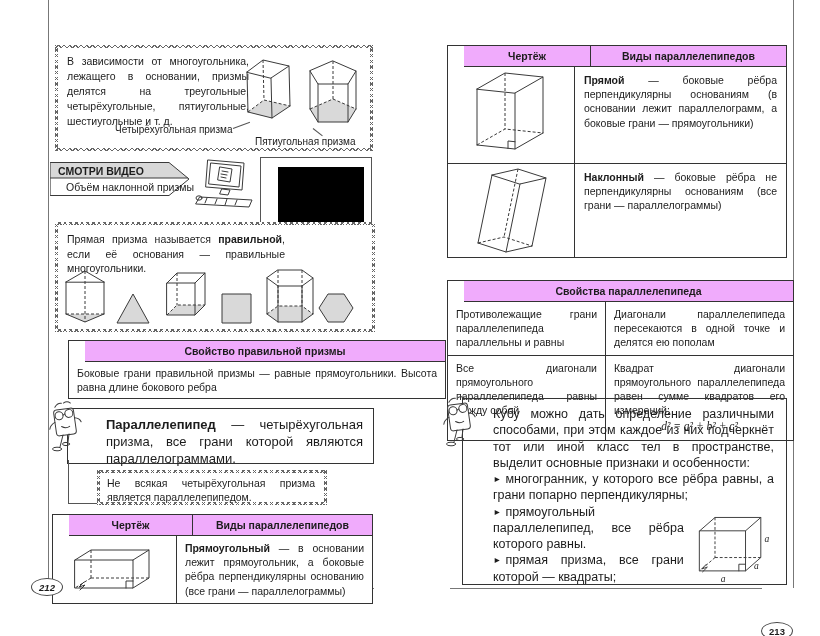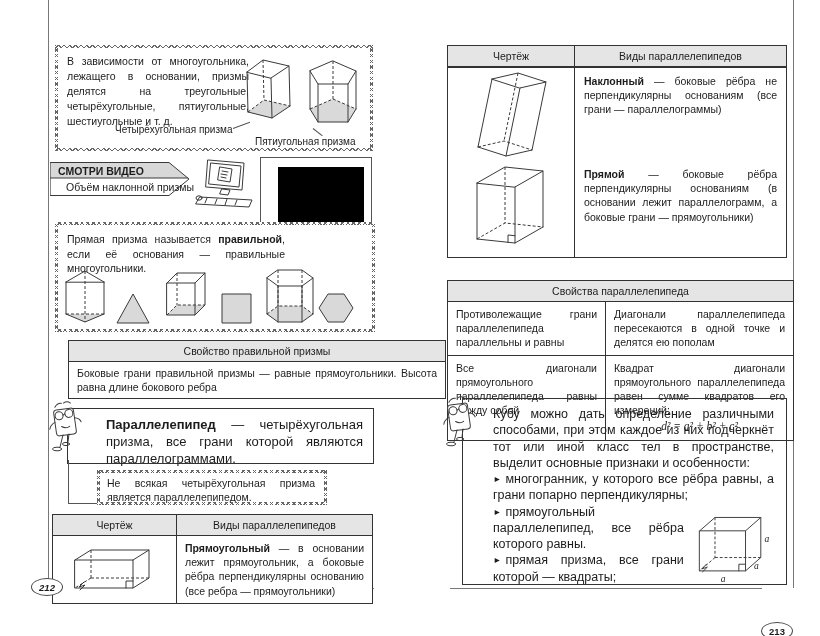--- a/index.html
+++ b/index.html
@@ -11,21 +11,21 @@
   .wavy{position:absolute;background:#fff;}
   .we{position:absolute;background-image:
       repeating-linear-gradient(45deg,#666 0 1px,transparent 1px 4px),
       repeating-linear-gradient(-45deg,#666 0 1px,transparent 1px 4px);}
   .we-t{left:0;right:0;top:0;height:3px;}
   .we-b{left:0;right:0;bottom:0;height:3px;}
   .we-l{top:0;bottom:0;left:0;width:3px;}
   .we-r{top:0;bottom:0;right:0;width:3px;}
   
   .tbl{position:absolute;border:1px solid #333;background:#fff;box-sizing:border-box;}
-  .tbl-head{display:flex;background:#e5e5e5;border-bottom:1px solid #333;font-weight:normal;}
+  .tbl-head{display:flex;background:#f0abfc;border-bottom:1px solid #333;font-weight:bold;margin-left:16px;}
   .hc{padding:4px 4px;text-align:center;box-sizing:border-box;}
   .trow{display:flex;}
   .tcell{box-sizing:border-box;line-height:1.35;}
   .vl{border-left:1px solid #333;}
   .hl{border-top:1px solid #333;}
   
   .fig{position:absolute;}
   .s{fill:none;stroke:#3a3a3a;stroke-width:1;stroke-linejoin:round;stroke-linecap:round;}
   .d{fill:none;stroke:#3a3a3a;stroke-width:1;stroke-dasharray:3 2;}
   .g{fill:#d9d9d9;stroke:none;}
@@ -220,63 +220,63 @@
           <polyline class="s" points="4,16 20,6 78,6 62,16"></polyline>
           <polyline class="s" points="78,6 78,34 62,44"></polyline>
           <line class="d" x1="20" y1="6" x2="20" y2="34"></line>
           <line class="d" x1="20" y1="34" x2="78" y2="34"></line>
           <line class="d" x1="20" y1="34" x2="4" y2="44"></line>
           <path class="s" d="M55,44 L55,37 L62,37"></path>
           <polyline class="s" points="13,38 8,43 14,41 9,46"></polyline>
         </svg>
       </div>
       <div class="tcell vl jus" style="flex:1;padding:5px 8px;font-size:10.5px;">
-        <b>Прямоугольный</b><span> — в основании лежит прямоугольник, а боковые рёбра перпендикулярны основанию (все ребра — прямоугольники)</span>
+        <b>Прямоугольный</b><span> — в основании лежит прямоугольник, а боковые рёбра перпендикулярны основанию (все грани — параллелограммы)</span>
       </div>
     </div>
   </div>
 
   <div class="badge" style="left:31px;top:578px;font-style:italic;">212</div>
 
   <div class="tbl" style="left:447px;top:45px;width:340px;">
     <div class="tbl-head" style="font-size:10.5px;">
       <div class="hc" style="width:126px;">Чертёж</div>
       <div class="hc vl" style="flex:1;">Виды параллелепипедов</div>
-    </div>
-    <div class="trow hl" style="min-height:93px;">
-      <div class="tcell" style="width:126px;display:flex;align-items:center;justify-content:center;">
-        <svg width="78" height="92" viewBox="0 0 78 92">
-          <polygon class="s" points="20,10 46,4 74,13 48,19"></polygon>
-          <line class="s" x1="20" y1="10" x2="6" y2="78"></line>
-          <line class="s" x1="48" y1="19" x2="34" y2="87"></line>
-          <line class="s" x1="74" y1="13" x2="60" y2="81"></line>
-          <line class="d" x1="46" y1="4" x2="32" y2="72"></line>
-          <polyline class="s" points="6,78 34,87 60,81"></polyline>
-          <polyline class="d" points="6,78 32,72 60,81"></polyline>
-        </svg>
-      </div>
-      <div class="tcell vl jus" style="flex:1;padding:6px 9px;font-size:10.5px;">
-        <b>Наклонный</b><span> — боковые рёбра не перпендикулярны основаниям (все грани — параллелограммы)</span>
-      </div>
     </div>
     <div class="trow" style="min-height:96px;">
       <div class="tcell" style="width:126px;display:flex;align-items:center;justify-content:center;">
         <svg width="80" height="92" viewBox="0 0 80 92">
           <polygon class="s" points="6,20 34,4 72,8 44,24"></polygon>
           <line class="s" x1="6" y1="20" x2="6" y2="76"></line>
           <line class="s" x1="44" y1="24" x2="44" y2="80"></line>
           <line class="s" x1="72" y1="8" x2="72" y2="64"></line>
           <line class="d" x1="34" y1="4" x2="34" y2="60"></line>
           <polyline class="s" points="6,76 44,80 72,64"></polyline>
           <polyline class="d" points="6,76 34,60 72,64"></polyline>
           <path class="s" d="M37,79.5 L37,72 L44,72.7"></path>
         </svg>
       </div>
       <div class="tcell vl jus" style="flex:1;padding:6px 9px;font-size:10.5px;">
         <b>Прямой</b><span> — боковые рёбра перпендикулярны основаниям (в основании лежит параллелограмм, а боковые грани — прямоугольники)</span>
+      </div>
+    </div>
+    <div class="trow hl" style="min-height:93px;">
+      <div class="tcell" style="width:126px;display:flex;align-items:center;justify-content:center;">
+        <svg width="78" height="92" viewBox="0 0 78 92">
+          <polygon class="s" points="20,10 46,4 74,13 48,19"></polygon>
+          <line class="s" x1="20" y1="10" x2="6" y2="78"></line>
+          <line class="s" x1="48" y1="19" x2="34" y2="87"></line>
+          <line class="s" x1="74" y1="13" x2="60" y2="81"></line>
+          <line class="d" x1="46" y1="4" x2="32" y2="72"></line>
+          <polyline class="s" points="6,78 34,87 60,81"></polyline>
+          <polyline class="d" points="6,78 32,72 60,81"></polyline>
+        </svg>
+      </div>
+      <div class="tcell vl jus" style="flex:1;padding:6px 9px;font-size:10.5px;">
+        <b>Наклонный</b><span> — боковые рёбра не перпендикулярны основаниям (все грани — параллелограммы)</span>
       </div>
     </div>
   </div>
 
   <div class="tbl" style="left:447px;top:280px;width:347px;">
     <div class="tbl-head" style="font-size:10.5px;">
       <div class="hc" style="width:100%;">Свойства параллелепипеда</div>
     </div>
     <div class="trow">
       <div class="tcell jus" style="width:157px;padding:5px 8px;font-size:10.5px;">Противолежащие грани параллелепипеда параллельны и равны</div>

